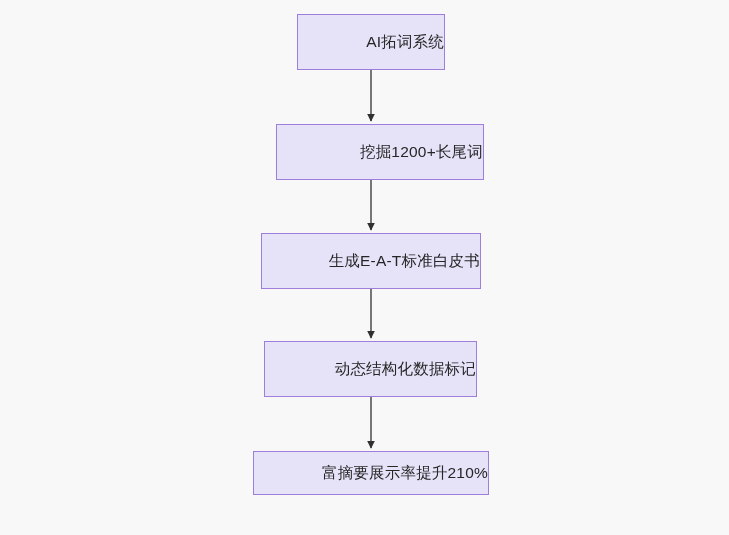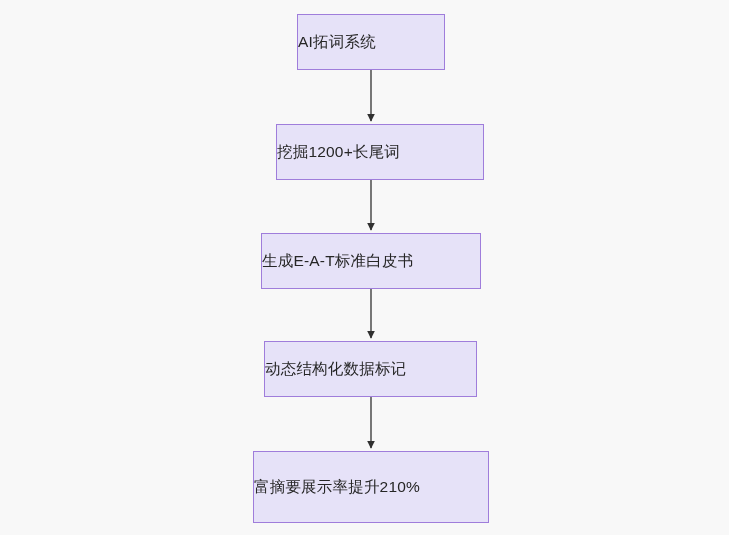--- a/index.html
+++ b/index.html
@@ -23,38 +23,39 @@
     height: 535px;
   }
 
   .flow-node {
     position: absolute;
     box-sizing: border-box;
     background: #e6e2f8;
     border: 1.4px solid #9f7ddb;
     display: flex;
     align-items: center;
-    justify-content: flex-start;
+    justify-content: flex-end;
+    padding-left: 19px;
   }
 
   .flow-node-label {
     color: #262626;
     font-size: 15.5px;
     line-height: 1.2;
     letter-spacing: 0.2px;
     white-space: nowrap;
     text-align: center;
   }
 
   
   #node-1 { left: 297px; top: 14px;  width: 148px; height: 56px; }
   #node-2 { left: 276px; top: 124px; width: 208px; height: 56px; }
   #node-3 { left: 261px; top: 233px; width: 220px; height: 56px; }
   #node-4 { left: 264px; top: 341px; width: 213px; height: 56px; }
-  #node-5 { left: 253px; top: 451px; width: 236px; height: 72px; }
+  #node-5 { left: 253px; top: 451px; width: 236px; height: 44px; }
 
   #edge-layer {
     position: absolute;
     left: 0;
     top: 0;
     width: 729px;
     height: 535px;
     pointer-events: none;
   }
 </style>

